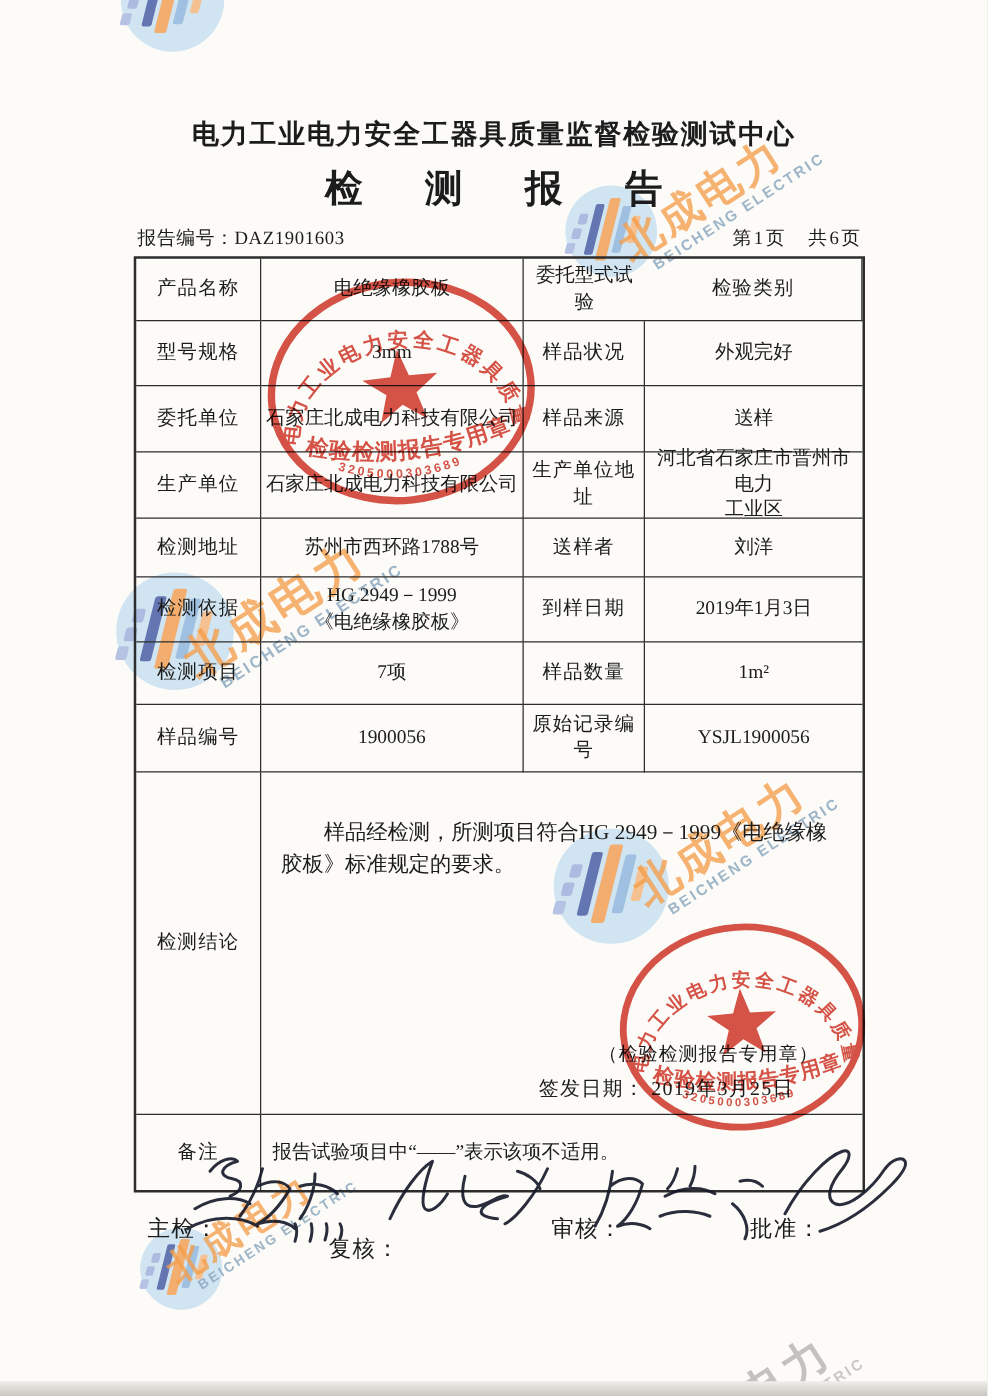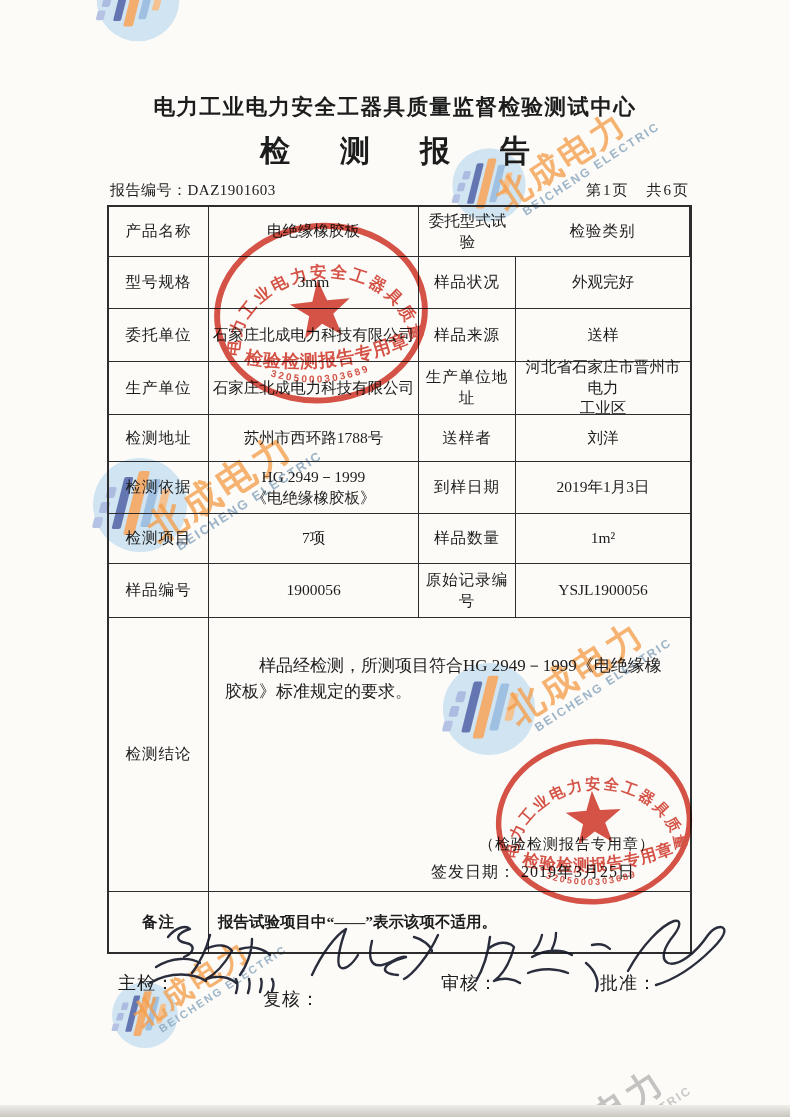--- a/index.html
+++ b/index.html
@@ -28,21 +28,21 @@
   
   .tbl{position:absolute;left:107px;top:205px;z-index:1;
     display:grid;grid-template-columns:100px 210px 97px 174px;
     grid-template-rows:50px 52px 53px 53px 47px 52px 50px 54px 274px 60px;
     border:2px solid #2d2d2d;background:transparent;}
   .td{border-right:1.4px solid #2d2d2d;border-bottom:1.4px solid #2d2d2d;
     display:flex;align-items:center;justify-content:center;text-align:center;
     font-size:15.5px;line-height:1.35;white-space:pre-line;padding:2px 3px;box-sizing:border-box;}
   .td.lab{letter-spacing:1px;}
   .td.no-r{border-right:none;}
-  .td.no-b{border-bottom:none;font-weight:bold;}
+  .td.no-b{border-bottom:none;}
   .td.wide{grid-column:2/5;}
   .concl-cell{position:relative;display:block;text-align:left;padding:0;}
   .concl-text{padding:14px 16px 0 16px;text-indent:2em;font-size:17px;line-height:1.55;}
   .seal-caption{position:absolute;left:270px;top:216px;font-size:15px;letter-spacing:1px;}
   .issue-line{position:absolute;left:222px;top:243px;font-size:16px;letter-spacing:1px;}
   .remark-cell{justify-content:flex-start;text-align:left;padding-left:9px;}
   
   .stamp{position:absolute;z-index:4;mix-blend-mode:multiply;opacity:.88;}
   .stamp svg{display:block;width:100%;height:auto;}
   .stamp-1{left:212px;top:222px;width:218px;transform:rotate(-6deg);}

